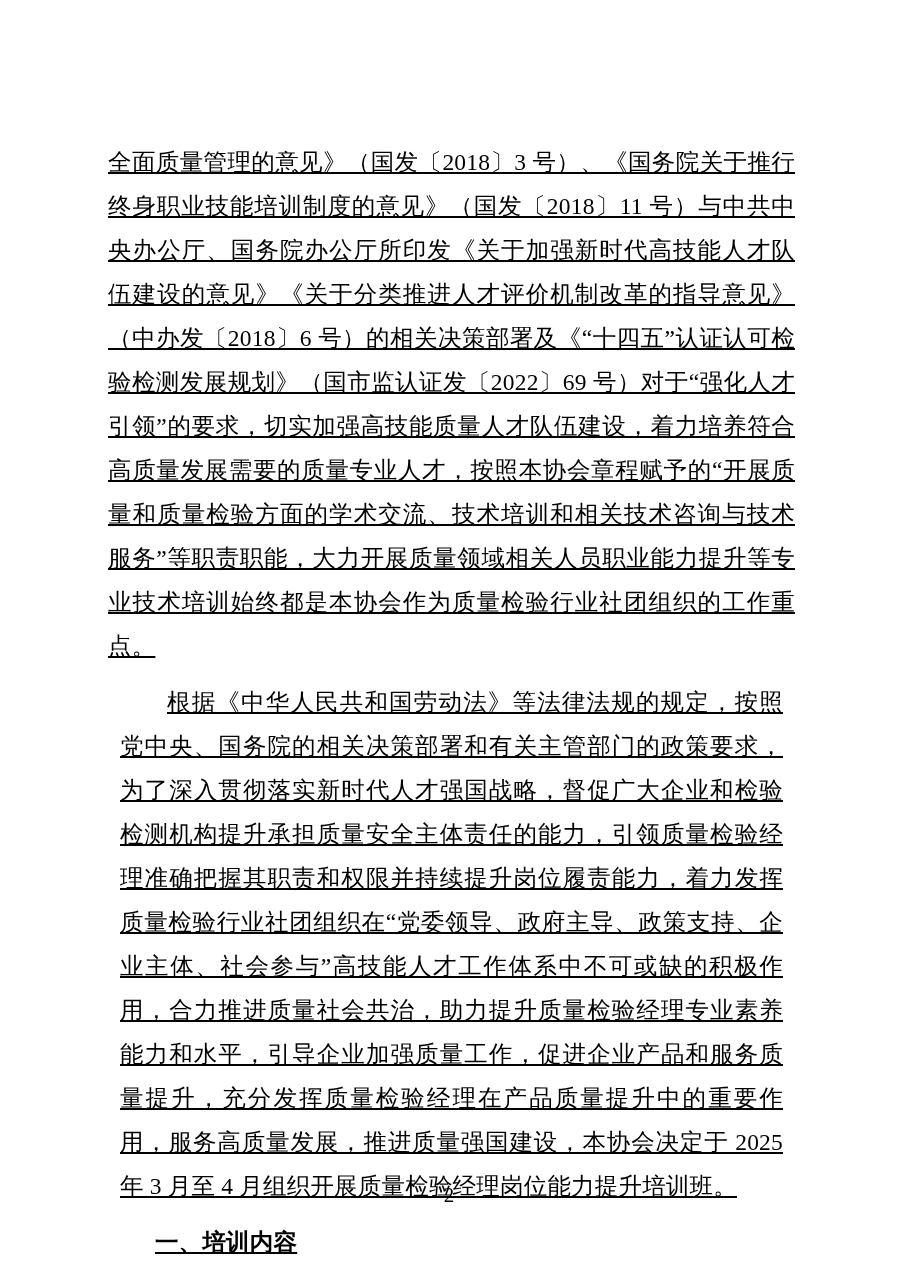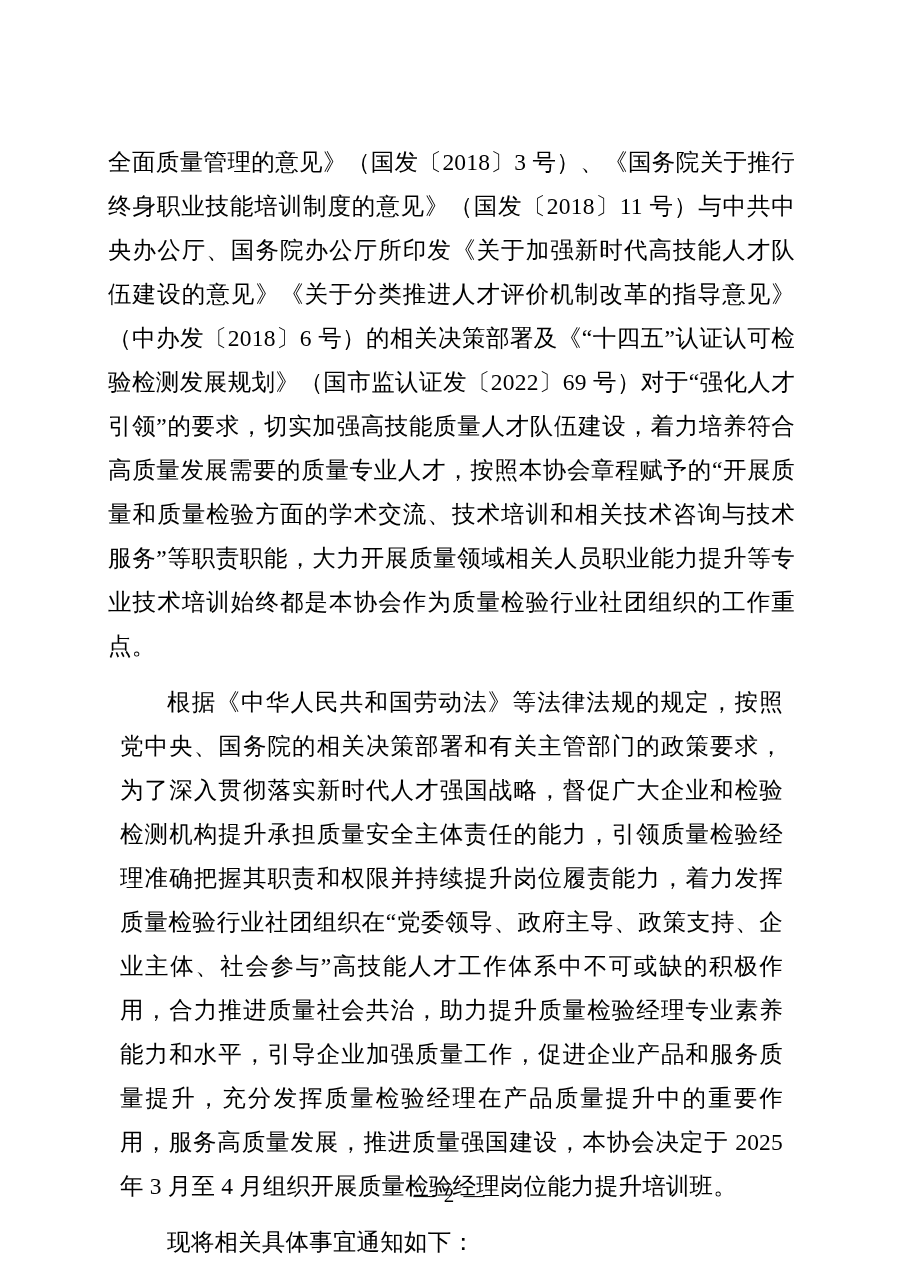--- a/index.html
+++ b/index.html
@@ -15,20 +15,21 @@
     position: relative;
     overflow: hidden;
   }
   .page {
     position: absolute;
     left: 0; top: 0;
     width: 900px;
     height: 1273px;
     box-sizing: border-box;
     padding: 140px 105px 0 108px;
+    text-decoration: underline;
   }
   .doc-body {
     font-size: 23.5px;
     line-height: 44px;
     text-align: justify;
     text-justify: inter-ideograph;
     letter-spacing: 0.2px;
   }
   .para {
     margin: 0;
@@ -55,18 +56,17 @@
     letter-spacing: 2px;
   }
 </style>
 </head>
 <body>
 
 <div class="page">
   <div class="doc-body">
     <p class="para">全面质量管理的意见》（国发〔2018〕3 号）、《国务院关于推行终身职业技能培训制度的意见》（国发〔2018〕11 号）与中共中央办公厅、国务院办公厅所印发《关于加强新时代高技能人才队伍建设的意见》《关于分类推进人才评价机制改革的指导意见》（中办发〔2018〕6 号）的相关决策部署及《“十四五”认证认可检验检测发展规划》（国市监认证发〔2022〕69 号）对于“强化人才引领”的要求，切实加强高技能质量人才队伍建设，着力培养符合高质量发展需要的质量专业人才，按照本协会章程赋予的“开展质量和质量检验方面的学术交流、技术培训和相关技术咨询与技术服务”等职责职能，大力开展质量领域相关人员职业能力提升等专业技术培训始终都是本协会作为质量检验行业社团组织的工作重点。</p>
     <p class="para-indent">根据《中华人民共和国劳动法》等法律法规的规定，按照党中央、国务院的相关决策部署和有关主管部门的政策要求，为了深入贯彻落实新时代人才强国战略，督促广大企业和检验检测机构提升承担质量安全主体责任的能力，引领质量检验经理准确把握其职责和权限并持续提升岗位履责能力，着力发挥质量检验行业社团组织在“党委领导、政府主导、政策支持、企业主体、社会参与”高技能人才工作体系中不可或缺的积极作用，合力推进质量社会共治，助力提升质量检验经理专业素养能力和水平，引导企业加强质量工作，促进企业产品和服务质量提升，充分发挥质量检验经理在产品质量提升中的重要作用，服务高质量发展，推进质量强国建设，本协会决定于 2025 年 3 月至 4 月组织开展质量检验经理岗位能力提升培训班。</p>
-    <p class="para-indent">现将相关具体事宜通知如下：</p>
     <p class="heading">一、培训内容</p>
 
   </div>
   <div class="page-number">— 2 —</div>
 </div>
 
 </body></html>

